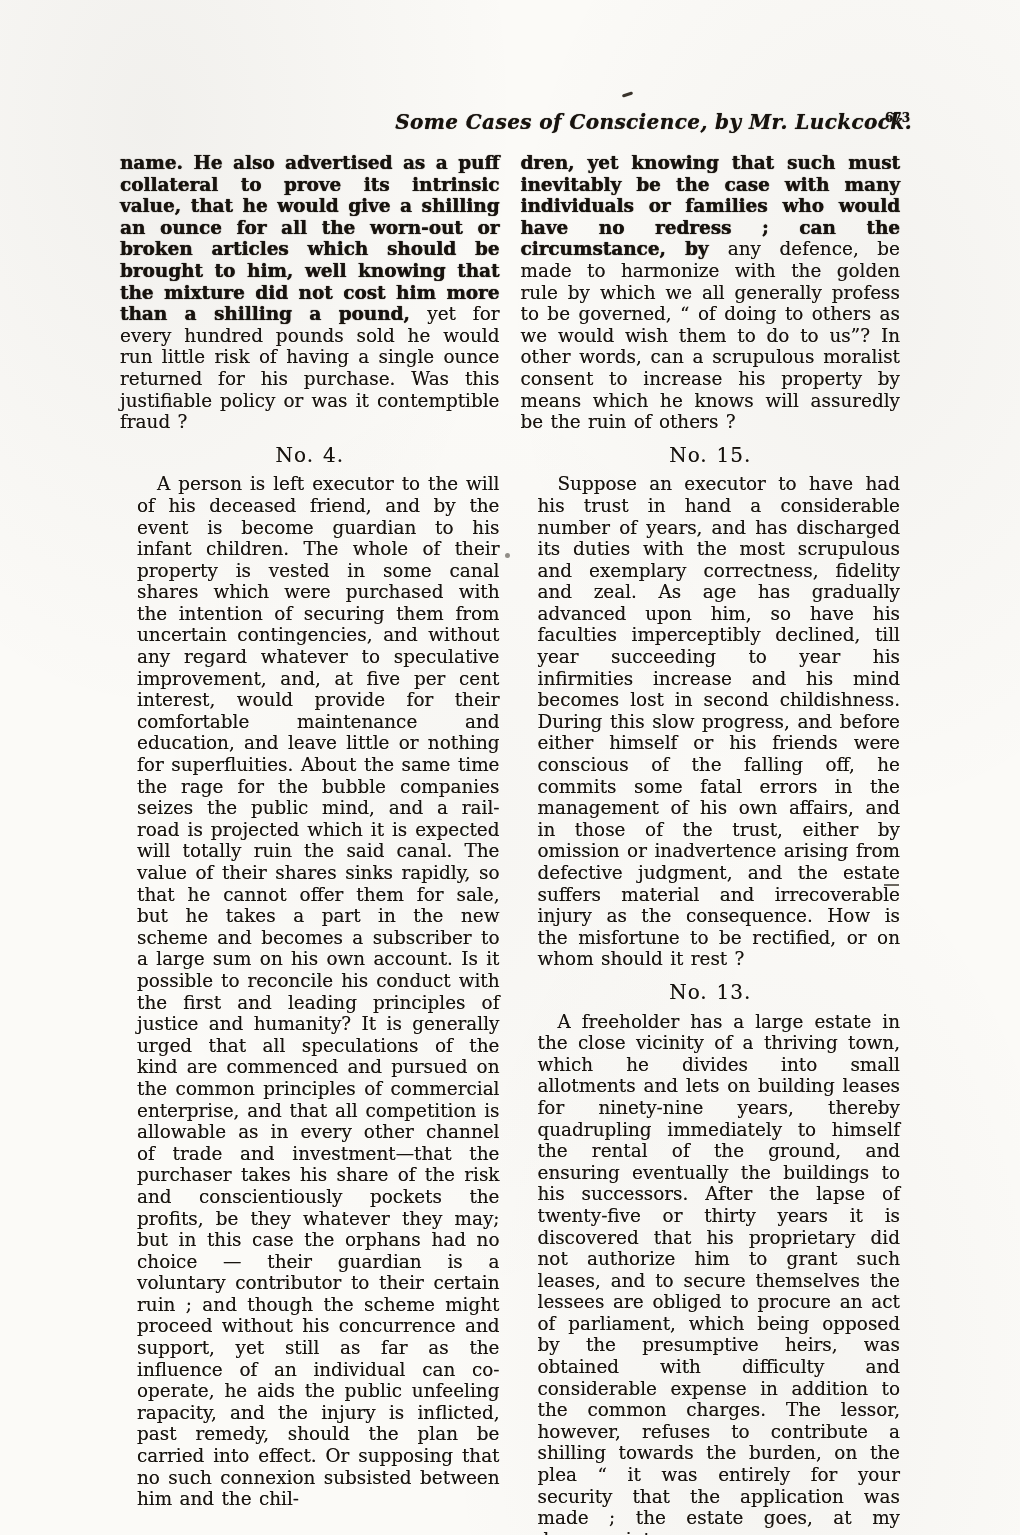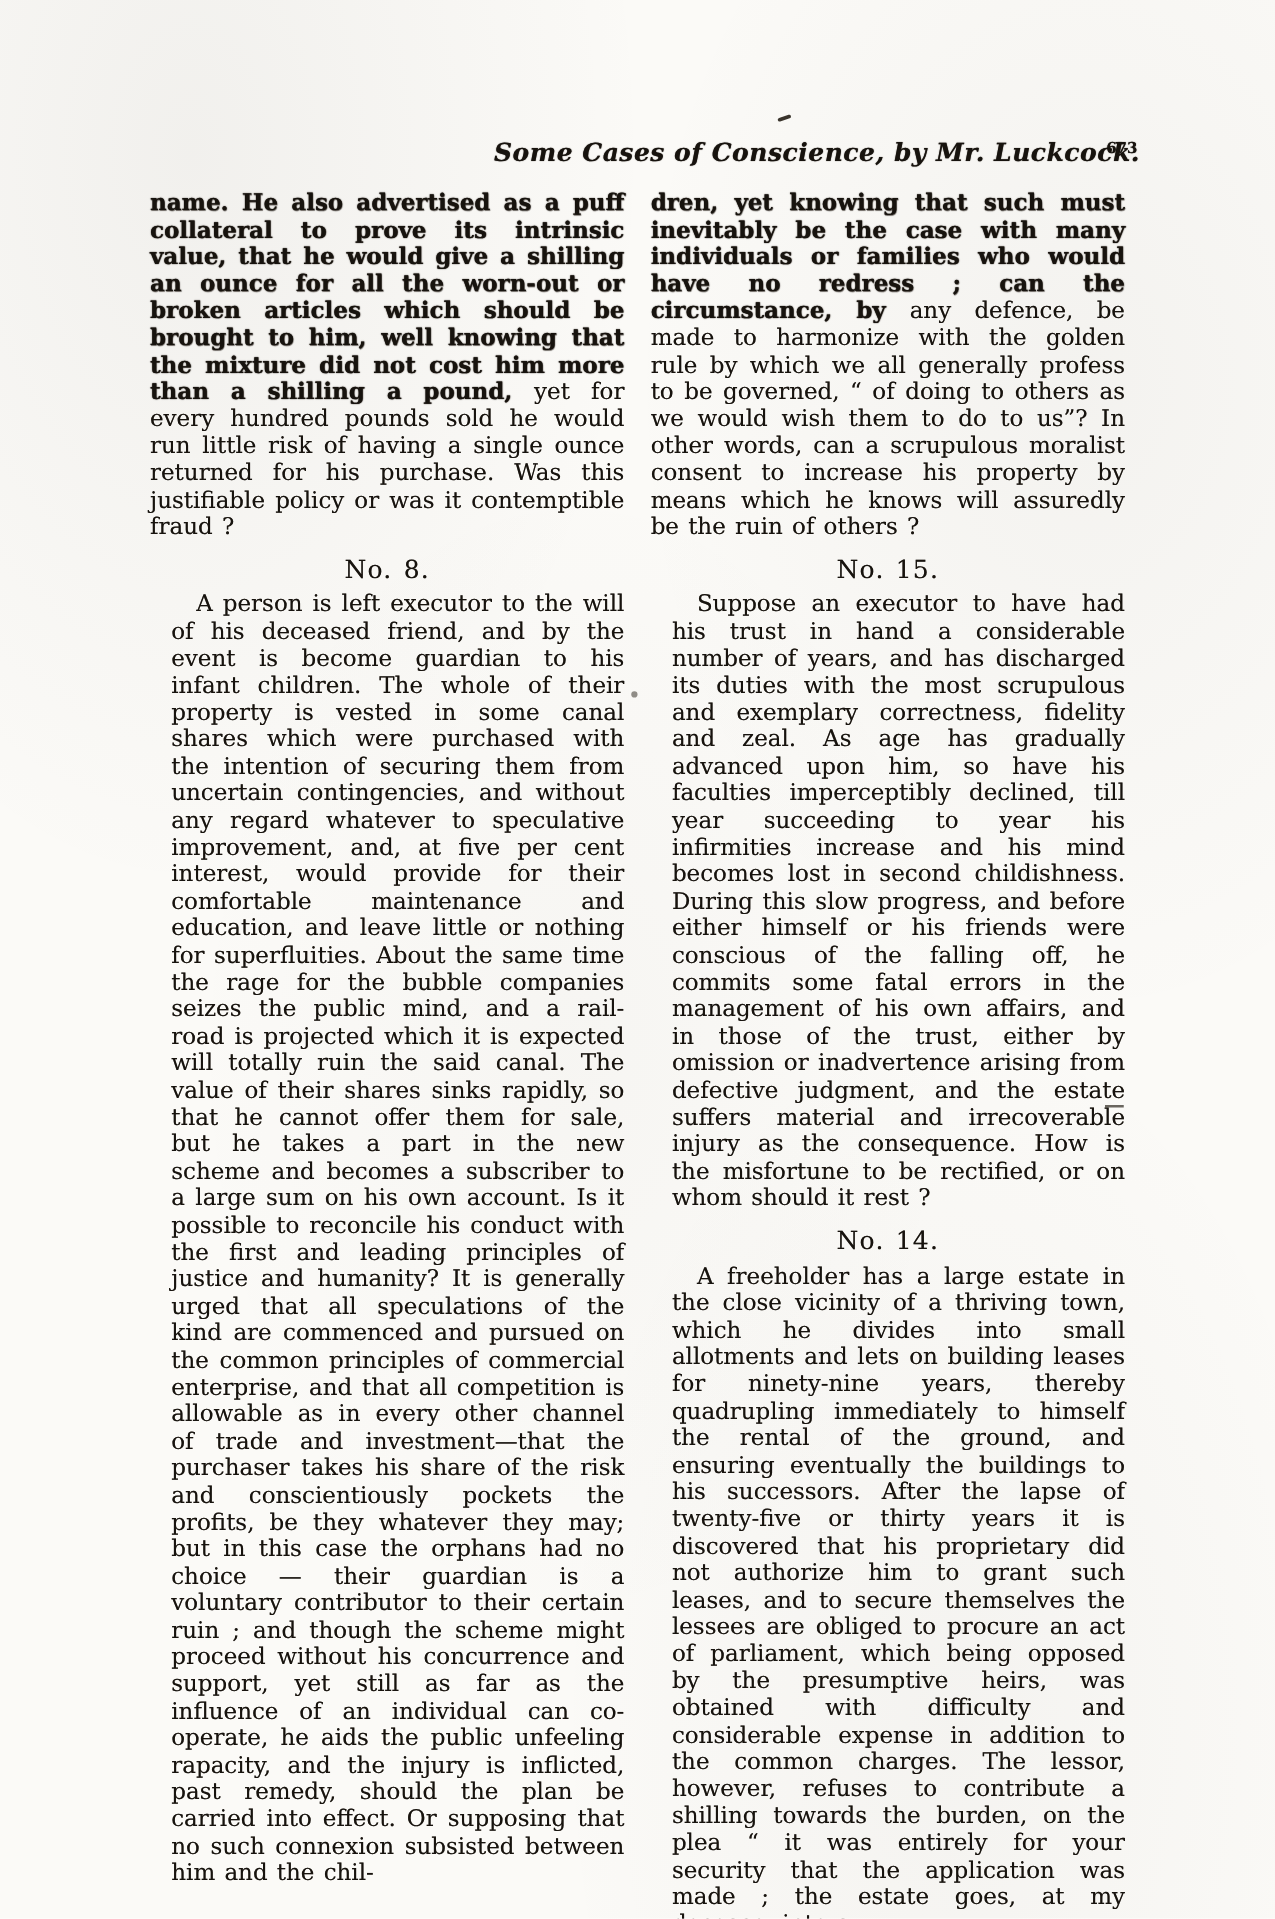--- a/index.html
+++ b/index.html
@@ -123,33 +123,33 @@
   <div class="running-head">
     <div class="running-title">Some Cases of Conscience, by Mr. Luckcock.</div>
     <div class="running-folio">673</div>
   </div>
 
   <div class="columns">
 
     <div class="column">
       <p class="para"><span class="ink-heavy">name.  He also advertised as a puff collateral to prove its intrinsic value, that he would give a shilling an ounce for all the worn-out or broken articles which should be brought to him, well knowing that the mixture did not cost him more than a shilling a pound, </span><span>yet for every hundred pounds sold he would run little risk of having a single ounce returned for his purchase. Was this justifiable policy or was it contemptible fraud ?</span></p>
 
-      <div class="section-heading">No. 8.</div>
+      <div class="section-heading">No. 4.</div>
 
       <p class="para indent">A person is left executor to the will of his deceased friend, and by the event is become guardian to his infant children.  The whole of their property is vested in some canal shares which were purchased with the intention of securing them from uncertain contingencies, and without any regard whatever to speculative improvement, and, at five per cent interest, would provide for their comfortable maintenance and education, and leave little or nothing for superfluities.  About the same time the rage for the bubble companies seizes the public mind, and a rail-road is projected which it is expected will totally ruin the said canal.  The value of their shares sinks rapidly, so that he cannot offer them for sale, but he takes a part in the new scheme and becomes a subscriber to a large sum on his own account.  Is it possible to reconcile his conduct with the first and leading principles of justice and humanity?  It is generally urged that all speculations of the kind are commenced and pursued on the common principles of commercial enterprise, and that all competition is allowable as in every other channel of trade and investment—that the purchaser takes his share of the risk and conscientiously pockets the profits, be they whatever they may; but in this case the orphans had no choice — their guardian is a voluntary contributor to their certain ruin ; and though the scheme might proceed without his concurrence and support, yet still as far as the influence of an individual can co-operate, he aids the public unfeeling rapacity, and the injury is inflicted, past remedy, should the plan be carried into effect.  Or supposing that no such connexion subsisted between him and the chil-</p>
     </div>
 
     <div class="column">
       <p class="para"><span class="ink-heavy">dren, yet knowing that such must inevitably be the case with many individuals or families who would have no redress ; can the circumstance, by </span><span>any defence, be made to harmonize with the golden rule by which we all generally profess to be governed, “ of doing to others as we would wish them to do to us”?  In other words, can a scrupulous moralist consent to increase his property by means which he knows will assuredly be the ruin of others ?</span></p>
 
       <div class="section-heading">No. 15.</div>
 
       <p class="para indent">Suppose an executor to have had his trust in hand a considerable number of years, and has discharged its duties with the most scrupulous and exemplary correctness, fidelity and zeal.  As age has gradually advanced upon him, so have his faculties imperceptibly declined, till year succeeding to year his infirmities increase and his mind becomes lost in second childishness.  During this slow progress, and before either himself or his friends were conscious of the falling off, he commits some fatal errors in the management of his own affairs, and in those of the trust, either by omission or inadvertence arising from defective judgment, and the estate suffers material and irrecoverable injury as the consequence.  How is the misfortune to be rectified, or on whom should it rest ?</p>
 
-      <div class="section-heading">No. 14.</div>
+      <div class="section-heading">No. 13.</div>
 
       <p class="para indent">A freeholder has a large estate in the close vicinity of a thriving town, which he divides into small allotments and lets on building leases for ninety-nine years, thereby quadrupling immediately to himself the rental of the ground, and ensuring eventually the buildings to his successors.  After the lapse of twenty-five or thirty years it is discovered that his proprietary did not authorize him to grant such leases, and to secure themselves the lessees are obliged to procure an act of parliament, which being opposed by the presumptive heirs, was obtained with difficulty and considerable expense in addition to the common charges.  The lessor, however, refuses to contribute a shilling towards the burden, on the plea “ it was entirely for your security that the application was made ; the estate goes, at my decease, into a</p>
     </div>
 
   </div>
 
   <div class="artifact artifact-top-mark"></div>
   <div class="artifact artifact-margin-dash"></div>
   <div class="artifact artifact-gutter-speck"></div>
 

